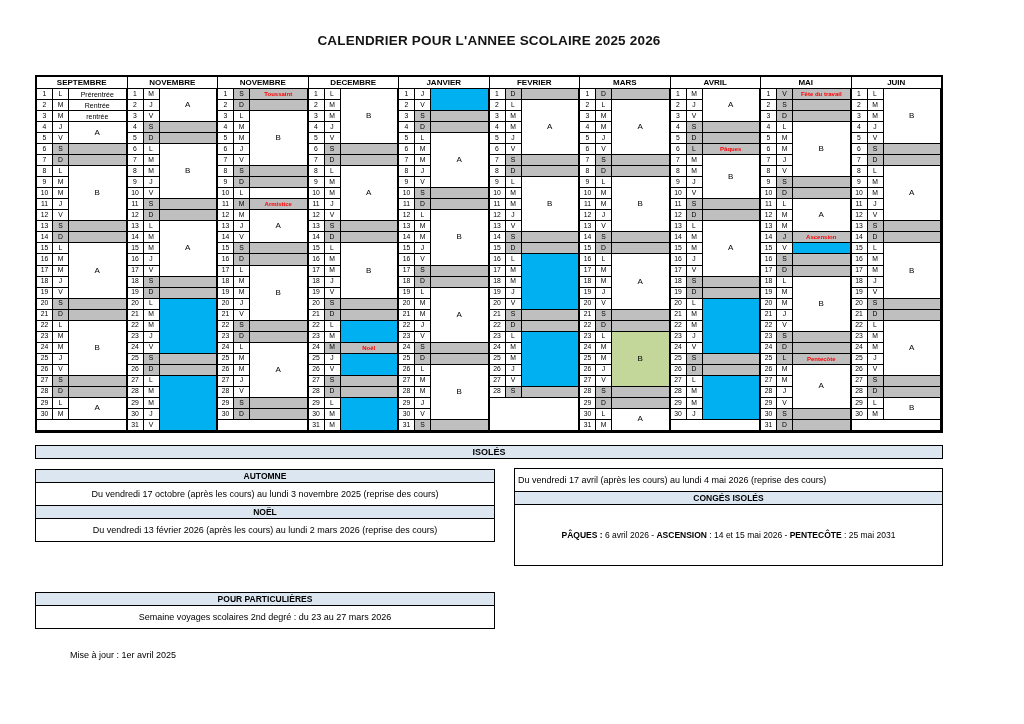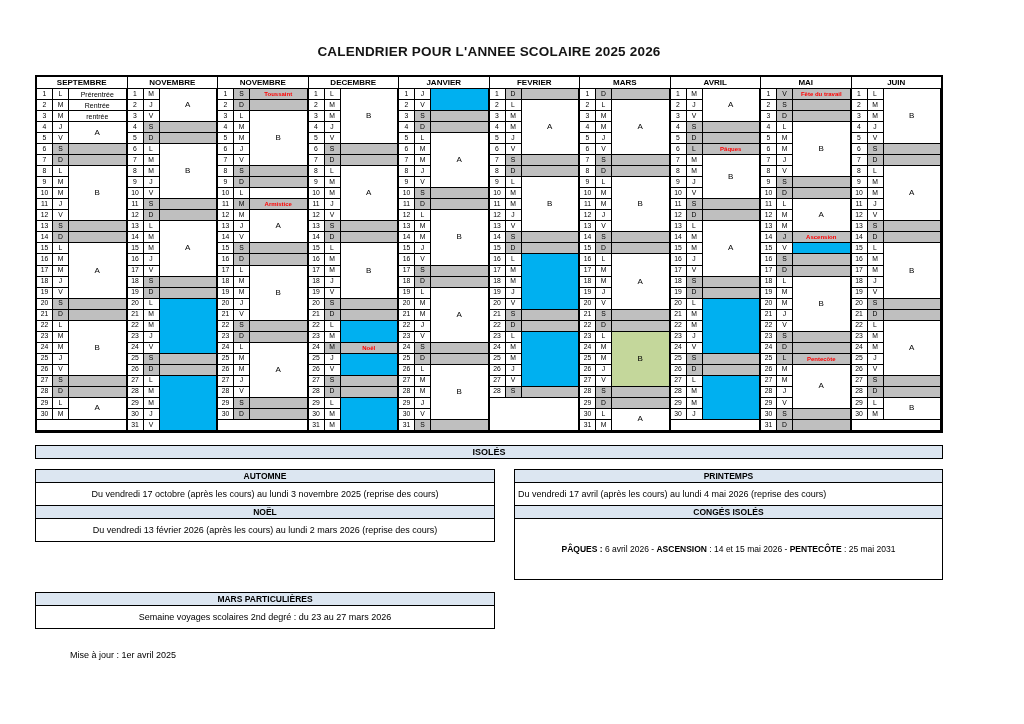--- a/index.html
+++ b/index.html
@@ -2,21 +2,21 @@
 <html><head>
 <meta charset="utf-8">
 <style>
   html,body { margin:0; padding:0; }
   body {
     width:1024px; height:724px; background:#fff; position:relative;
     font-family:"Liberation Sans", sans-serif; color:#000;
     -webkit-font-smoothing:antialiased;
   }
   .title {
-    position:absolute; left:35px; top:44px; width:908px;
+    position:absolute; left:35px; top:33px; width:908px;
     text-align:center; font-weight:bold; font-size:13.5px; letter-spacing:.2px; color:#141414;
   }
   
   .cal-table {
     position:absolute; left:35px; top:75px; width:908px; height:358px;
     border:2px solid #000; display:flex; background:#fff; box-sizing:border-box;
   }
   .month { flex:1 1 0; min-width:0; display:flex; flex-direction:column; border-right:1px solid #000; }
   .month:last-child { border-right:none; }
   .month-header {
@@ -882,24 +882,23 @@
 <div class="conges-bar">ISOLÉS</div>
 
 <div class="block" id="left-block">
   <div class="sec-h">AUTOMNE</div>
   <div class="sec-t">Du vendredi 17 octobre (après les cours) au lundi 3 novembre 2025 (reprise des cours)</div>
   <div class="sec-h">NOËL</div>
   <div class="sec-t">Du vendredi 13 février 2026 (après les cours) au lundi 2 mars 2026 (reprise des cours)</div>
 </div>
 
 <div class="block" id="right-block">
-  <div class="sec-h">PRINTEMPS</div>
   <div class="sec-t left-align">Du vendredi 17 avril (après les cours) au lundi 4 mai 2026 (reprise des cours)</div>
   <div class="sec-h">CONGÉS ISOLÉS</div>
   <div class="isoles-box"><span style="font-weight: bold;">PÂQUES :</span><span> 6 avril 2026 - </span><span style="font-weight: bold;">ASCENSION</span><span> : 14 et 15 mai 2026 - </span><span style="font-weight: bold;">PENTECÔTE</span><span> : 25 mai 2031</span></div>
 </div>
 
 <div class="block" id="dates-block">
-  <div class="sec-h">MARS PARTICULIÈRES</div>
+  <div class="sec-h">POUR PARTICULIÈRES</div>
   <div class="sec-t">Semaine voyages scolaires 2nd degré : du 23 au 27 mars 2026</div>
 </div>
 
 <div class="footer">Mise à jour : 1er avril 2025</div>
 
 </body></html>

